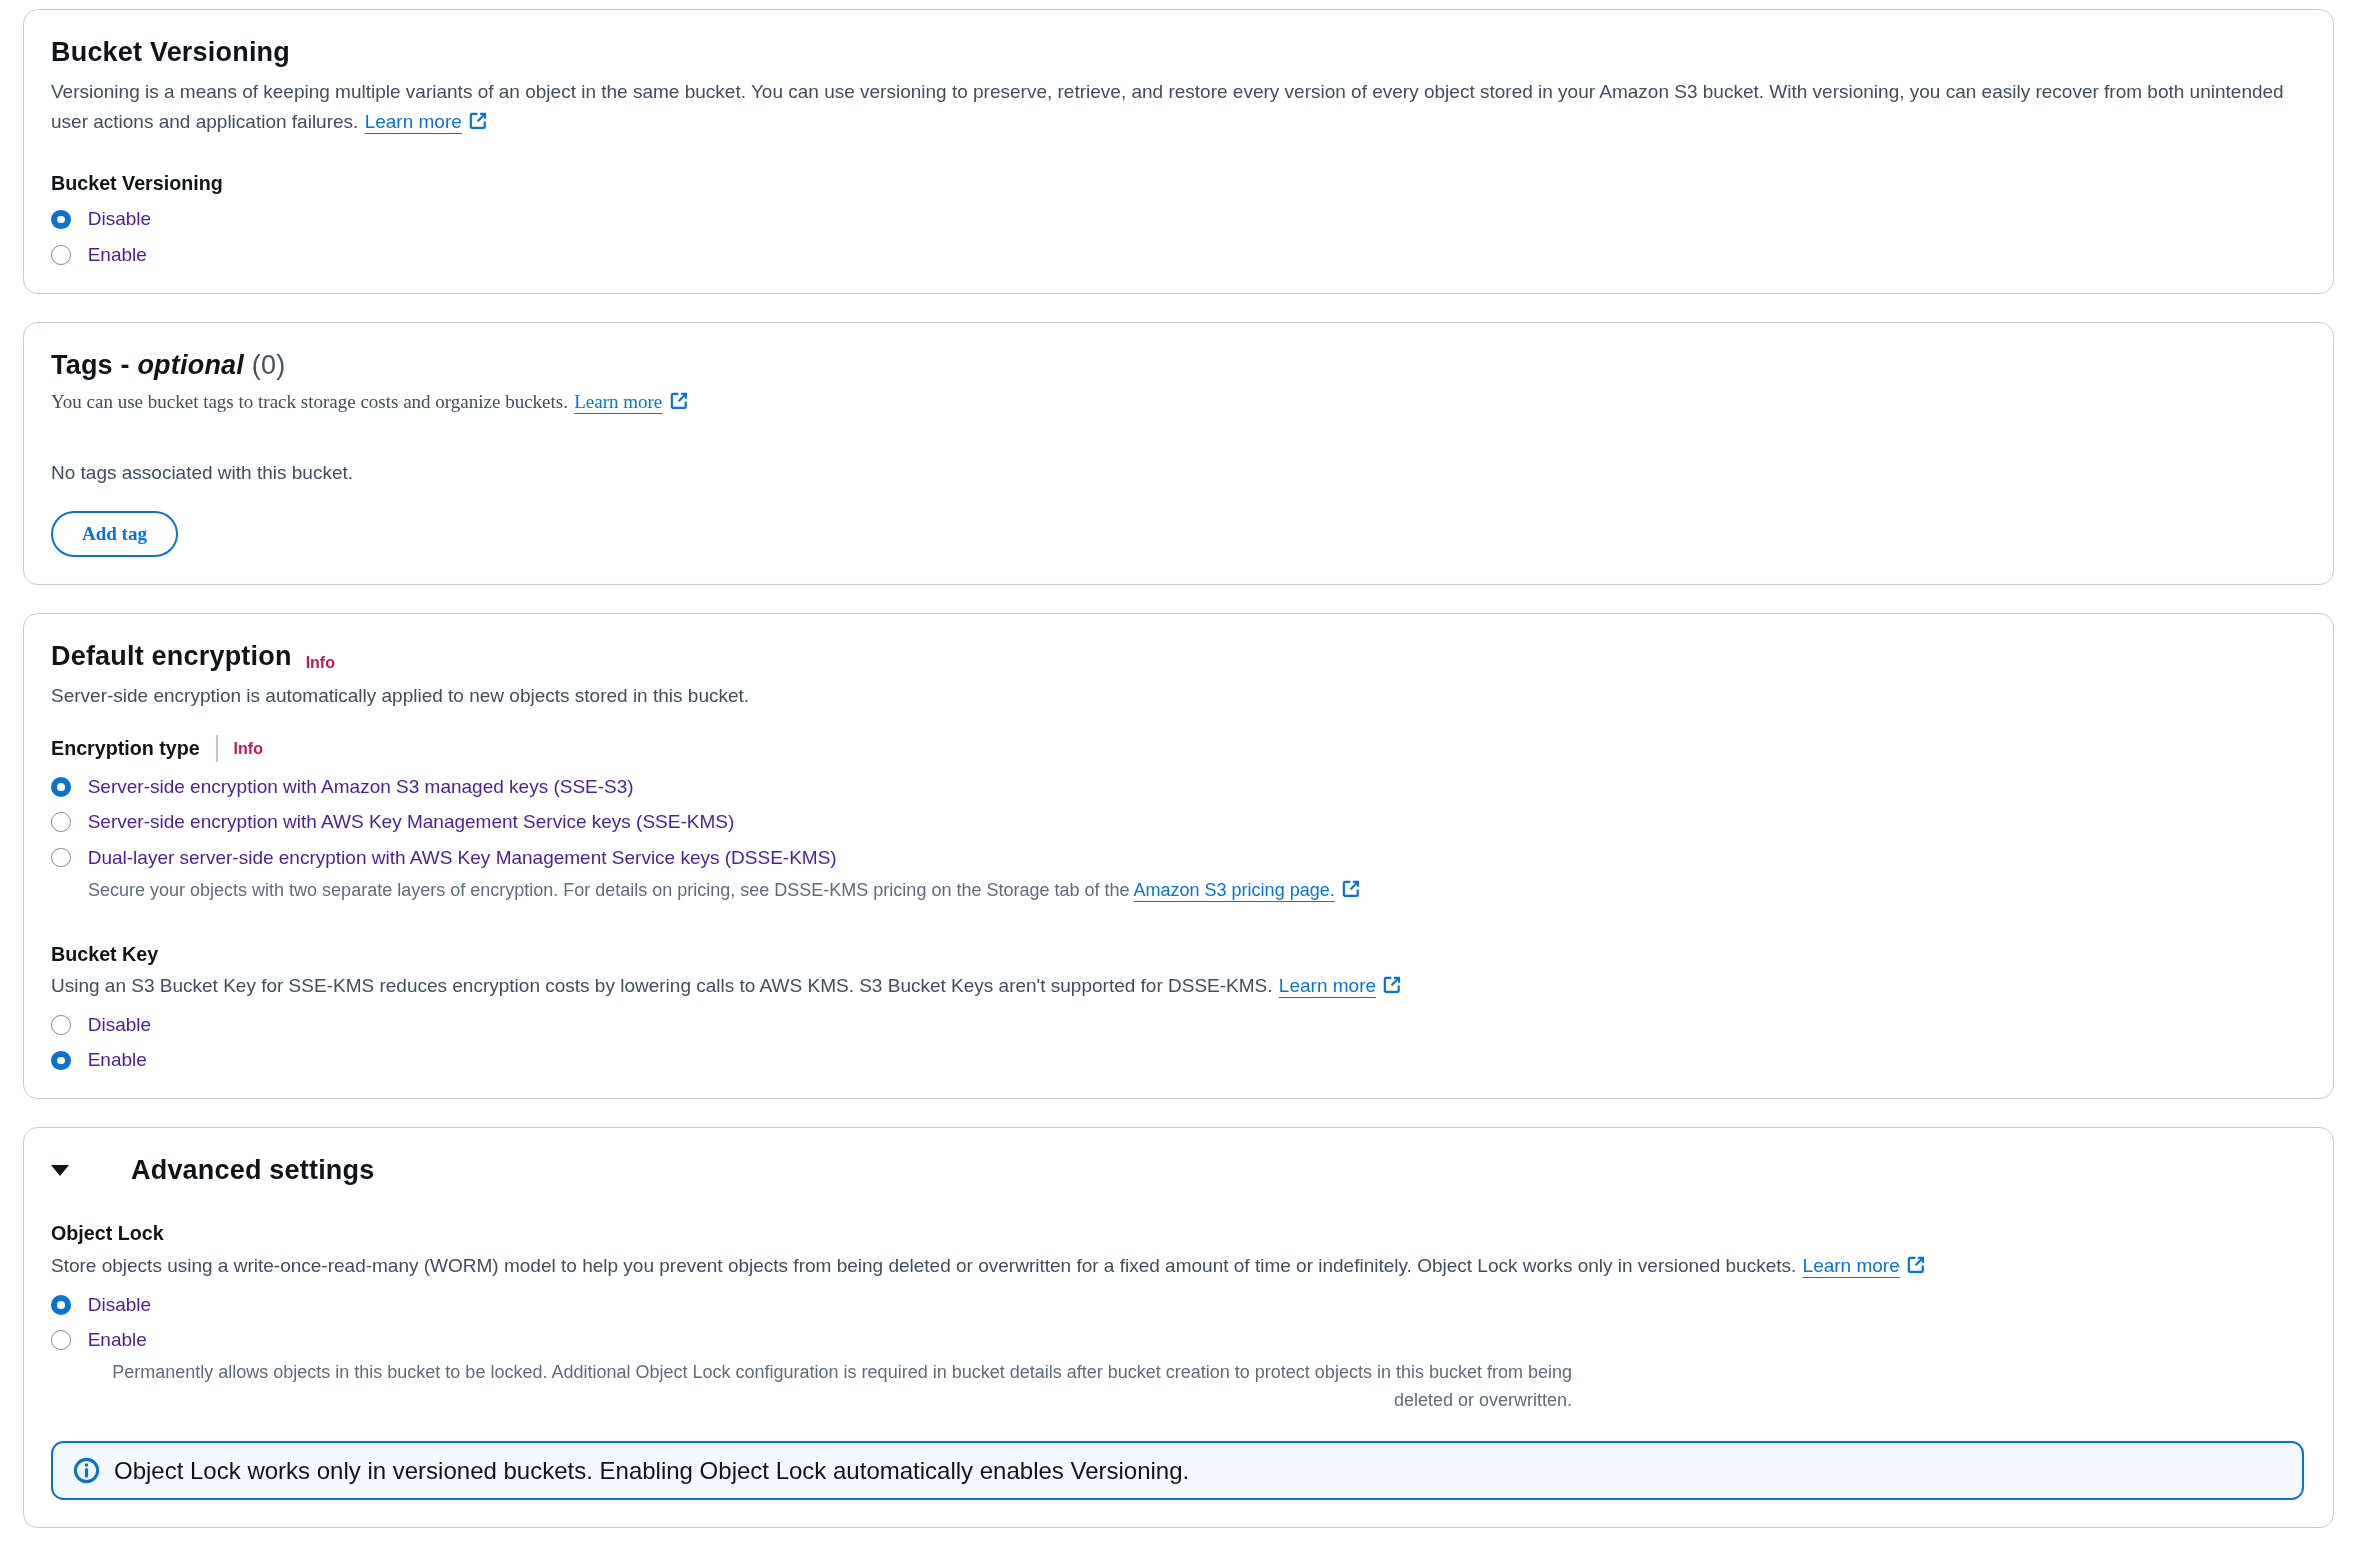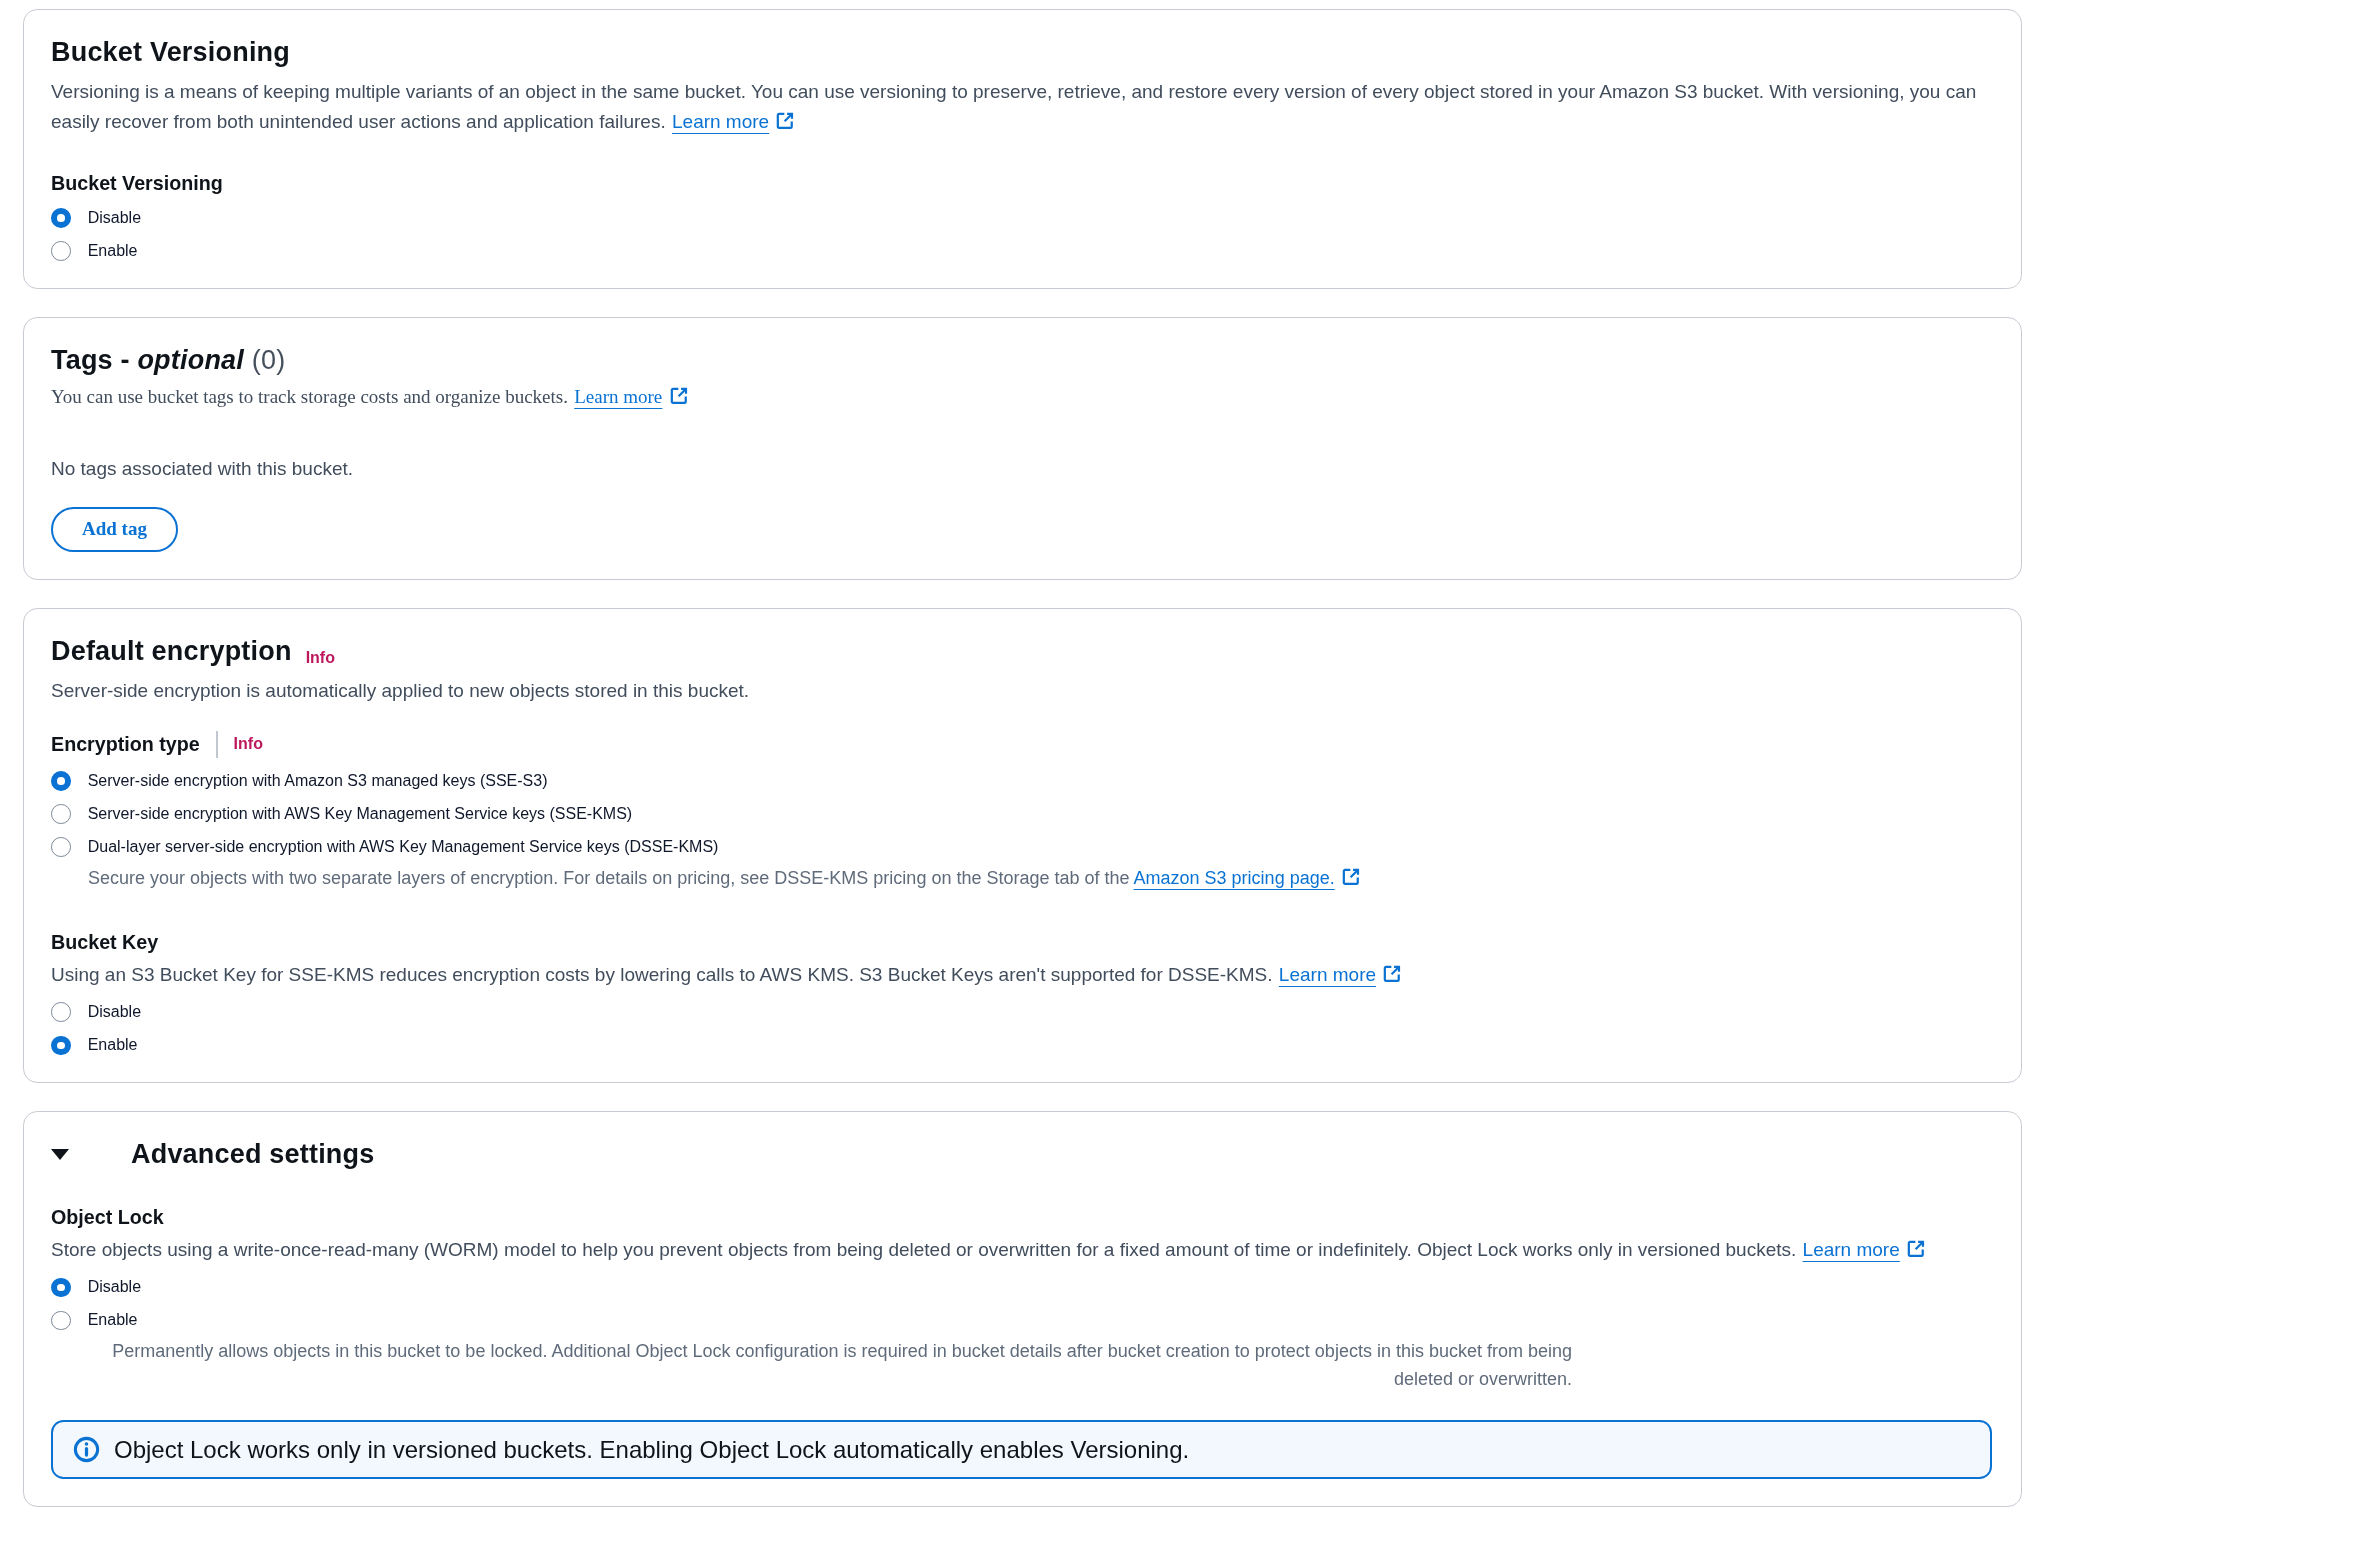--- a/index.html
+++ b/index.html
@@ -10,36 +10,36 @@
     color: #0f141a;
     overflow: hidden;
   }
   .page { padding: 9px 43px 0 23px; }
   .card {
     border: 1.8px solid #c6cbd2;
     border-radius: 14.3px;
     padding: 27px 29px 27px 27px;
     margin-bottom: 28px;
     background: #fff;
-    width: 1999px;
+    width: 2311px;
   }
   h2.card-title { font-size: 27px; font-weight: 700; color: #0f141a; letter-spacing: 0.2px; }
   .title-row { display: flex; align-items: flex-end; gap: 14px; }
   .desc { font-size: 19px; line-height: 29.5px; color: #414d5c; margin-top: 9px; }
   .field-label { font-size: 19.7px; font-weight: 700; color: #0f141a; }
   .link { color: #0972d3; text-decoration: underline; text-underline-offset: 4.5px; cursor: pointer; margin-left: 6.3px; white-space: nowrap; }
   .link .ext { width: 19.7px; height: 19.7px; margin-left: 6.3px; vertical-align: -2.7px; }
   .info-link { color: #be185d; font-size: 16px; font-weight: 700; text-decoration: none; cursor: pointer; }
   .radio-row { display: flex; align-items: center; margin-top: 13.4px; }
   .radio {
     width: 19.7px; height: 19.7px; border-radius: 50%;
     border: 1.8px solid #7d8998; background: #fff; flex-shrink: 0;
   }
   .radio.selected { border: 6.3px solid #0972d3; }
-  .radio-label { font-size: 16px; color: #0f172a; margin-left: 17px; }
+  .radio-label { font-size: 19px; color: #4c1d95; margin-left: 17px; }
   .sub-note { font-size: 18px; line-height: 28px; color: #5f6b7a; margin-left: 37px; margin-top: 7.2px; }
   .vdiv { display: inline-block; width: 1.8px; height: 27px; background: #c0c7cf; margin: 0 16px; vertical-align: -6.3px; }
   .enc-type-row { display: flex; align-items: center; margin-top: 25px; }
   .alert {
     display: flex; align-items: center; gap: 14.3px;
     border: 2.7px solid #0972d3; border-radius: 12.5px;
     background: #f2f8fd; padding: 13.4px 19.7px;
     font-size: 24px; color: #0f141a;
   }
   .alert .alert-icon { width: 27px; height: 27px; flex-shrink: 0; }

